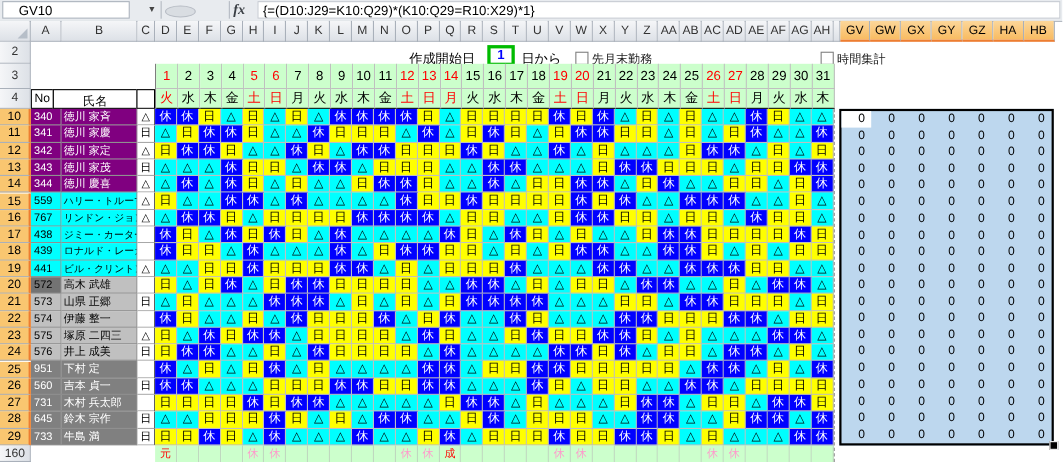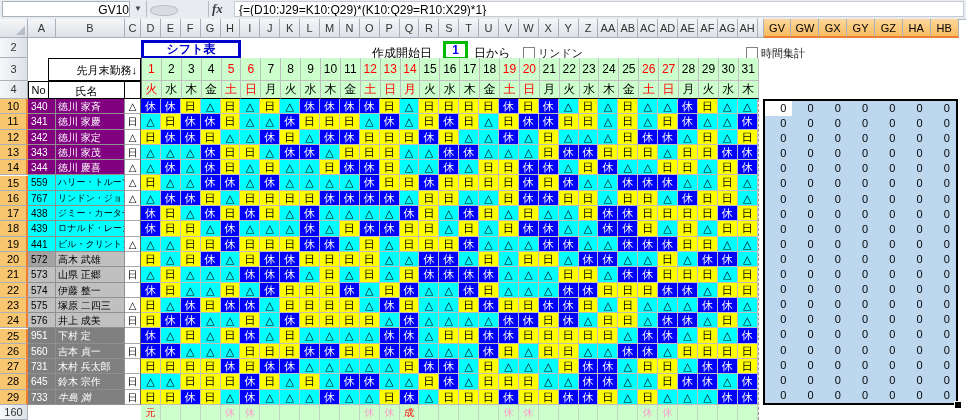--- a/index.html
+++ b/index.html
@@ -1,22 +1,22 @@
 <!DOCTYPE html>
 <html><head>
 <meta charset="utf-8">
 <style>
   html,body{margin:0;padding:0;background:#fff;}
   #app{position:relative;width:966px;height:420px;overflow:hidden;
        font-family:"Liberation Sans","DejaVu Sans",sans-serif;background:#fff;}
   
   #topbar{position:absolute;left:0;top:0;width:966px;height:19px;background:#E8EBEF;
           border-bottom:1px solid #B4BAC2;}
-  #namebox{position:absolute;left:2px;top:1px;width:128px;height:16px;background:#fff;
-           border:1px solid #AAB2BC;font-size:12px;color:#000;padding-left:14px;line-height:16px;box-sizing:border-box;text-align:right;}
+  #namebox{position:absolute;left:2px;top:1px;width:116px;height:16px;background:#fff;
+           border:1px solid #AAB2BC;font-size:12px;color:#000;padding-left:14px;line-height:16px;box-sizing:border-box;}
   #nbarrow{position:absolute;left:131px;top:1px;width:14px;height:16px;font-size:8px;color:#444;
            text-align:center;line-height:16px;}
   #oval{position:absolute;left:150px;top:5px;width:26px;height:9px;background:#D9DDE2;
         border:1px solid #B7BCC4;border-radius:50%;}
   #fxico{position:absolute;left:212px;top:1px;width:20px;height:16px;font-family:"Liberation Serif",serif;
          font-style:italic;font-weight:bold;font-size:13px;color:#3A3F45;line-height:16px;}
   #fbar{position:absolute;left:234px;top:1px;width:730px;height:16px;background:#fff;
         border:1px solid #C6CBD2;font-size:12px;color:#000;line-height:16px;padding-left:4px;box-sizing:border-box;
         white-space:nowrap;overflow:hidden;}
   .vsep{position:absolute;top:1px;width:1px;height:16px;background:#B4BAC2;}
@@ -137,30 +137,28 @@
       <div class="chcell sel" style="width: 27.85px;">GW</div>
       <div class="chcell sel" style="width: 27.85px;">GX</div>
       <div class="chcell sel" style="width: 27.85px;">GY</div>
       <div class="chcell sel" style="width: 27.85px;">GZ</div>
       <div class="chcell sel" style="width: 27.85px;">HA</div>
       <div class="chcell sel" style="width: 27.85px;">HB</div>
     </div>
 
   <div id="sheet" style="position:absolute;left:0;top:38px;width:966px;height:382px;">
 
-    <div class="box" id="titlebox" style="top:2px">シフト表</div>
     <div id="startlbl" style="top:7px">作成開始日</div>
     <div class="box" id="daybox" style="top:3px">1</div>
     <div id="fromlbl" style="top:7px">日から</div>
     <div class="ckbox" style="left:523px;top:9px"></div>
-    <div class="cklbl" style="left:538px;top:8px">リンドン</div>
+    <div class="cklbl" style="left:538px;top:8px">先月末勤務</div>
     <div class="ckbox" style="left:746px;top:9px"></div>
     <div class="cklbl" style="left:761px;top:8px">時間集計</div>
 
-    <div class="hdrbox" style="left:48px;top:20px;width:93px;height:23px;text-align:right;padding:4px 3px 0 0;">先月末勤務↓</div>
     <div class="hdrbox" style="left:28px;top:43px;width:21px;height:18px;text-align:center;padding-top:2px;">No</div>
     <div class="hdrbox" style="left:48px;top:43px;width:77px;height:18px;text-align:center;padding-top:2px;">氏名</div>
     <div class="hdrbox" style="left:124px;top:43px;width:17px;height:18px;"></div>
 
     <div id="dh3" style="top:20px">
         <div class="d3" style="color: rgb(255, 0, 0);">1</div>
         <div class="d3" style="color: rgb(0, 0, 0);">2</div>
         <div class="d3" style="color: rgb(0, 0, 0);">3</div>
         <div class="d3" style="color: rgb(0, 0, 0);">4</div>
         <div class="d3" style="color: rgb(255, 0, 0);">5</div>
@@ -580,21 +578,21 @@
           <div class="shift" style="background: rgb(0, 255, 255); color: rgb(0, 0, 0);">△</div>
           <div class="shift" style="background: rgb(0, 0, 255); color: rgb(255, 255, 255);">休</div>
           <div class="shift" style="background: rgb(0, 0, 255); color: rgb(255, 255, 255);">休</div>
           <div class="shift" style="background: rgb(0, 0, 255); color: rgb(255, 255, 255);">休</div>
           <div class="shift" style="background: rgb(255, 255, 0); color: rgb(0, 0, 0);">日</div>
           <div class="shift" style="background: rgb(255, 255, 0); color: rgb(0, 0, 0);">日</div>
           <div class="shift" style="background: rgb(0, 255, 255); color: rgb(0, 0, 0);">△</div>
           <div class="shift" style="background: rgb(0, 255, 255); color: rgb(0, 0, 0);">△</div>
         </div>
         <div class="grow">
-          <div class="nocell" style="background: #a3a3a3; color: rgb(0, 0, 0);">572</div>
+          <div class="nocell" style="background: #737373; color: rgb(0, 0, 0);">572</div>
           <div class="nmcell" style="background: rgb(192, 192, 192); color: rgb(0, 0, 0);">高木 武雄</div>
           <div class="pvcell"></div>
           <div class="shift" style="background: rgb(255, 255, 0); color: rgb(0, 0, 0);">日</div>
           <div class="shift" style="background: rgb(0, 255, 255); color: rgb(0, 0, 0);">△</div>
           <div class="shift" style="background: rgb(255, 255, 0); color: rgb(0, 0, 0);">日</div>
           <div class="shift" style="background: rgb(0, 0, 255); color: rgb(255, 255, 255);">休</div>
           <div class="shift" style="background: rgb(0, 255, 255); color: rgb(0, 0, 0);">△</div>
           <div class="shift" style="background: rgb(255, 255, 0); color: rgb(0, 0, 0);">日</div>
           <div class="shift" style="background: rgb(0, 0, 255); color: rgb(255, 255, 255);">休</div>
           <div class="shift" style="background: rgb(0, 0, 255); color: rgb(255, 255, 255);">休</div>
@@ -905,21 +903,21 @@
           <div class="shift" style="background: rgb(0, 255, 255); color: rgb(0, 0, 0);">△</div>
           <div class="shift" style="background: rgb(0, 255, 255); color: rgb(0, 0, 0);">△</div>
           <div class="shift" style="background: rgb(255, 255, 0); color: rgb(0, 0, 0);">日</div>
           <div class="shift" style="background: rgb(0, 0, 255); color: rgb(255, 255, 255);">休</div>
           <div class="shift" style="background: rgb(0, 0, 255); color: rgb(255, 255, 255);">休</div>
           <div class="shift" style="background: rgb(0, 255, 255); color: rgb(0, 0, 0);">△</div>
           <div class="shift" style="background: rgb(0, 0, 255); color: rgb(255, 255, 255);">休</div>
         </div>
         <div class="grow">
           <div class="nocell" style="background: rgb(128, 128, 128); color: rgb(255, 255, 255);">733</div>
-          <div class="nmcell" style="background: rgb(128, 128, 128); color: rgb(255, 255, 255); font-style: italic;">牛島 満</div>
+          <div class="nmcell" style="background: rgb(128, 128, 128); color: rgb(255, 255, 255);">牛島 満</div>
           <div class="pvcell">日</div>
           <div class="shift" style="background: rgb(255, 255, 0); color: rgb(0, 0, 0);">日</div>
           <div class="shift" style="background: rgb(255, 255, 0); color: rgb(0, 0, 0);">日</div>
           <div class="shift" style="background: rgb(0, 0, 255); color: rgb(255, 255, 255);">休</div>
           <div class="shift" style="background: rgb(255, 255, 0); color: rgb(0, 0, 0);">日</div>
           <div class="shift" style="background: rgb(0, 255, 255); color: rgb(0, 0, 0);">△</div>
           <div class="shift" style="background: rgb(0, 0, 255); color: rgb(255, 255, 255);">休</div>
           <div class="shift" style="background: rgb(0, 255, 255); color: rgb(0, 0, 0);">△</div>
           <div class="shift" style="background: rgb(0, 255, 255); color: rgb(0, 0, 0);">△</div>
           <div class="shift" style="background: rgb(0, 255, 255); color: rgb(0, 0, 0);">△</div>

